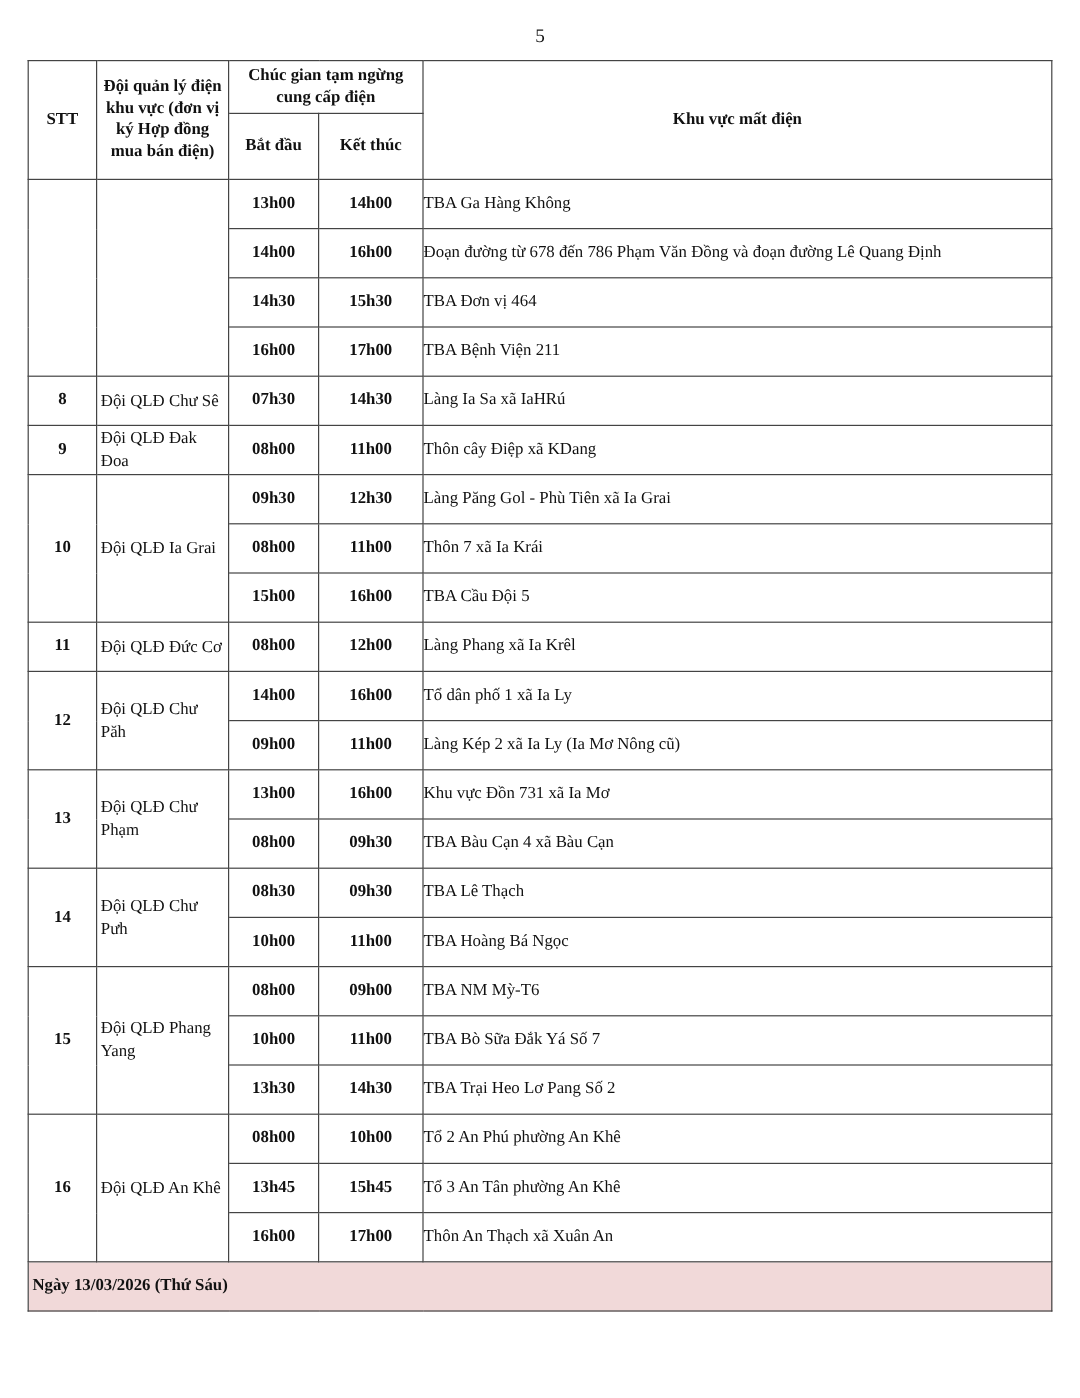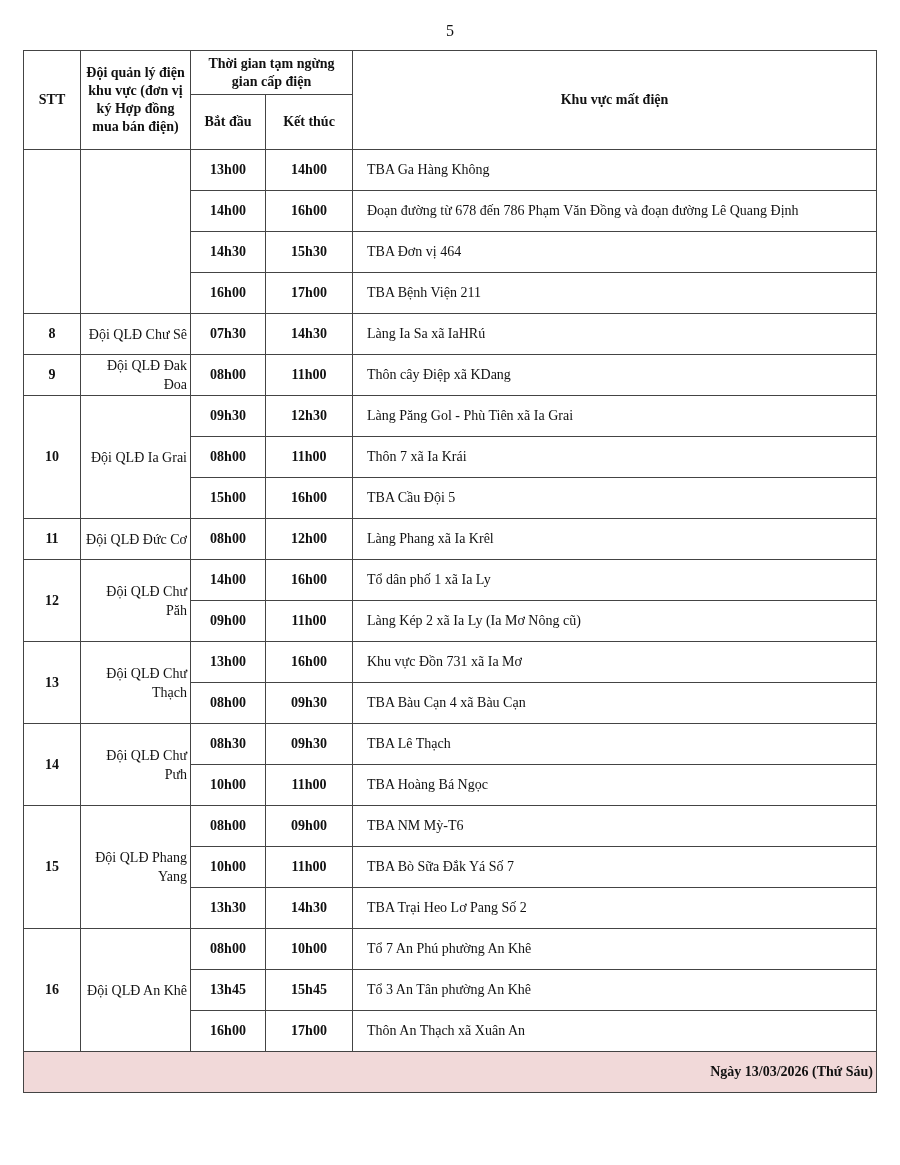--- a/index.html
+++ b/index.html
@@ -3,42 +3,42 @@
 <meta charset="utf-8">
 <style>
   html, body { margin:0; padding:0; background:#fff; }
   body { width:900px; height:1165px; position:relative; font-family:"Liberation Serif", serif; color:#111; }
   .page-num { position:absolute; top:22px; left:0; width:900px; text-align:center; font-size:16px; }
   table { position:absolute; left:23px; top:50px; border-collapse:collapse; width:854px; table-layout:fixed; font-size:14px; }
   td, th { border:1.5px solid #444; padding:0 3px; }
   th { font-weight:bold; text-align:center; line-height:18px; }
   td { height:40px; }
   td.c { text-align:center;font-weight:bold; }
-  td.l { text-align:left; padding-left:14px; }
-  td.team { text-align:right; line-height:19px; }
-  tr.footer td { background:#f1d9d9; text-align:right; font-weight:bold; height:40px; }
+  td.l { text-align:left; padding-left:0; }
+  td.team { text-align:left; line-height:19px; }
+  tr.footer td { background:#f1d9d9; text-align:left; font-weight:bold; height:40px; }
 </style>
 </head>
 <body>
 
 <div class="page-num">5</div>
 
 <table>
   <colgroup>
     <col style="width:57px">
       <col style="width:110px">
       <col style="width:75px">
       <col style="width:87px">
       <col>
   </colgroup>
   <thead>
     <tr style="height:44px">
       <th rowspan="2">STT</th>
       <th rowspan="2">Đội quản lý điện khu vực (đơn vị ký Hợp đồng mua bán điện)</th>
-      <th colspan="2">Thời gian tạm ngừng gian cấp điện</th>
+      <th colspan="2">Chúc gian tạm ngừng cung cấp điện</th>
       <th rowspan="2">Khu vực mất điện</th>
     </tr>
     <tr style="height:55px">
       <th>Bắt đầu</th>
       <th>Kết thúc</th>
     </tr>
   </thead>
   <tbody id="tbody">
       <tr>
         <td class="c" rowspan="4"></td>
@@ -107,21 +107,21 @@
         <td class="c">16h00</td>
         <td class="l">Tổ dân phố 1 xã Ia Ly</td>
       </tr>
       <tr>
         <td class="c">09h00</td>
         <td class="c">11h00</td>
         <td class="l">Làng Kép 2 xã Ia Ly (Ia Mơ Nông cũ)</td>
       </tr>
       <tr>
         <td class="c" rowspan="2">13</td>
-        <td class="team" rowspan="2">Đội QLĐ Chư Thạch</td>
+        <td class="team" rowspan="2">Đội QLĐ Chư Phạm</td>
         <td class="c">13h00</td>
         <td class="c">16h00</td>
         <td class="l">Khu vực Đồn 731 xã Ia Mơ</td>
       </tr>
       <tr>
         <td class="c">08h00</td>
         <td class="c">09h30</td>
         <td class="l">TBA Bàu Cạn 4 xã Bàu Cạn</td>
       </tr>
       <tr>
@@ -151,21 +151,21 @@
       <tr>
         <td class="c">13h30</td>
         <td class="c">14h30</td>
         <td class="l">TBA Trại Heo Lơ Pang Số 2</td>
       </tr>
       <tr>
         <td class="c" rowspan="3">16</td>
         <td class="team" rowspan="3">Đội QLĐ An Khê</td>
         <td class="c">08h00</td>
         <td class="c">10h00</td>
-        <td class="l">Tổ 7 An Phú phường An Khê</td>
+        <td class="l">Tổ 2 An Phú phường An Khê</td>
       </tr>
       <tr>
         <td class="c">13h45</td>
         <td class="c">15h45</td>
         <td class="l">Tổ 3 An Tân phường An Khê</td>
       </tr>
       <tr>
         <td class="c">16h00</td>
         <td class="c">17h00</td>
         <td class="l">Thôn An Thạch xã Xuân An</td>

